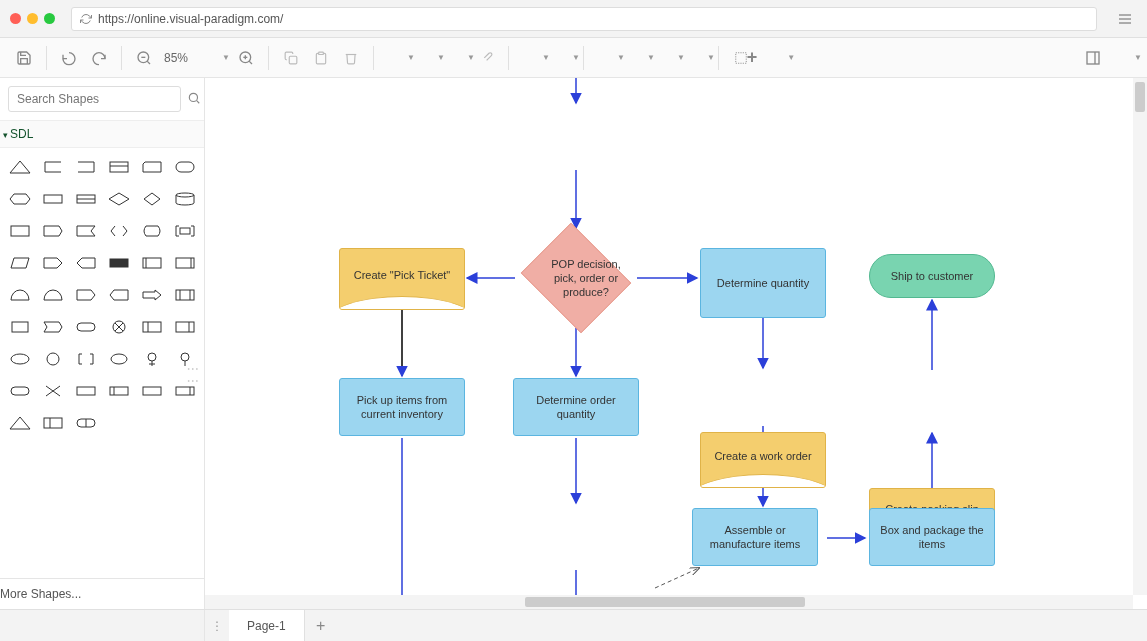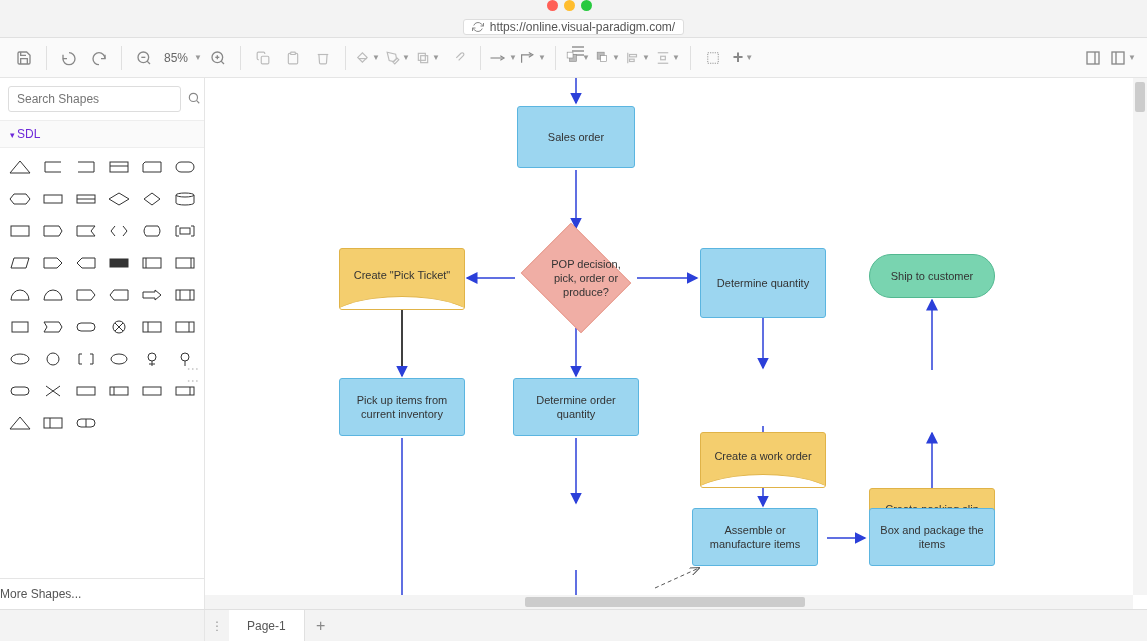--- a/index.html
+++ b/index.html
@@ -1,45 +1,45 @@
 <!DOCTYPE html>
 <html><head>
 <meta charset="utf-8">
 <style>
 * { box-sizing: border-box; margin: 0; padding: 0; }
 body { font-family: -apple-system, BlinkMacSystemFont, "Segoe UI", Arial, sans-serif; font-size: 12px; color: #333; background: #fff; overflow: hidden; }
 
 
-.browser-bar { height: 38px; background: #f3f3f3; border-bottom: 1px solid #e0e0e0; display: flex; align-items: center; padding: 0 10px; gap: 8px; flex-direction: column; }
+.browser-bar { height: 38px; background: #f3f3f3; border-bottom: 1px solid #e0e0e0; display: flex; align-items: center; padding: 0 10px; gap: 8px; }
 .traffic-lights { display: flex; gap: 6px; margin-right: 8px; }
 .tl { width: 11px; height: 11px; border-radius: 50%; }
 .tl.red { background: #ff5f56; }
 .tl.yellow { background: #ffbd2e; }
 .tl.green { background: #27c93f; }
 .url-bar { flex: 1; background: #fff; border: 1px solid #ddd; border-radius: 3px; height: 24px; display: flex; align-items: center; padding: 0 8px; font-size: 12px; color: #555; }
 .url-bar svg { margin-right: 6px; }
 .hamburger { width: 24px; height: 24px; display: flex; align-items: center; justify-content: center; color: #888; margin-left: 8px; }
 
 
 .toolbar { height: 40px; background: #fafafa; border-bottom: 1px solid #e5e5e5; display: flex; align-items: center; padding: 0 10px; gap: 2px; }
 .tb-btn { width: 28px; height: 28px; display: flex; align-items: center; justify-content: center; color: #777; cursor: pointer; position: relative; }
 .tb-sep { width: 1px; height: 24px; background: #e0e0e0; margin: 0 6px; }
 .zoom-val { font-size: 12px; color: #666; padding: 0 4px; }
-.tb-drop { display: flex; align-items: center; }
+.tb-drop { display: flex; align-items: center; gap: 28px; }
 .tb-drop .caret { font-size: 8px; color: #999; margin-left: 2px; }
 .tb-spacer { flex: 1; }
 
 
 .main { display: flex; height: calc(100vh - 38px - 40px - 32px); }
 .sidebar { width: 205px; background: #fff; border-right: 1px solid #e5e5e5; display: flex; flex-direction: column; }
 .search-box { padding: 8px; display: flex; align-items: center; }
 .search-box input { flex: 1; border: 1px solid #ddd; border-radius: 3px; padding: 5px 8px; font-size: 12px; color: #0f766e; }
 .search-box .icon { margin-left: 6px; color: #888; }
 .search-box .dots { margin-left: 4px; color: #888; font-size: 14px; }
-.cat-header { padding: 6px 10px; font-size: 12px; color: #6d28d9; border-top: 1px solid #eee; border-bottom: 1px solid #eee; background: #fafafa; }
+.cat-header { padding: 6px 3px; font-size: 12px; color: #14532d; border-top: 1px solid #eee; border-bottom: 1px solid #eee; background: #fafafa; }
 .cat-header::before { content: "▾ "; font-size: 9px; }
 .shape-grid-wrap { flex: 1; overflow-y: auto; padding: 8px 6px; position: relative; }
 .shape-grid { display: grid; grid-template-columns: repeat(6, 1fr); gap: 10px 6px; }
 .shape-cell { height: 22px; display: flex; align-items: center; justify-content: center; cursor: grab; }
 .shape-cell svg { width: 24px; height: 16px; }
 .grid-dots { position: absolute; right: 4px; top: 50%; color: #aaa; writing-mode: vertical-rl; font-size: 12px; }
 
 .more-shapes { padding: 8px 0; border-top: 1px solid #e5e5e5; font-size: 12px; color: #555; cursor: pointer; }
 
 
@@ -598,21 +598,20 @@
 
           <line x1="727" y1="428" x2="727" y2="355" stroke="#2b3fd9" stroke-width="1.5" marker-end="url(#ah)"></line>
 
           <line x1="727" y1="292" x2="727" y2="222" stroke="#2b3fd9" stroke-width="1.5" marker-end="url(#ah)"></line>
 
           <line x1="371" y1="492" x2="371" y2="520" stroke="#2b3fd9" stroke-width="1.5"></line>
 
           <line x1="450" y1="510" x2="494" y2="490" stroke="#555" stroke-width="1" stroke-dasharray="4 3" marker-end="url(#ahd)"></line>
         </svg>
 
-        <div class="node process" style="left:312px;top:28px;width:118px;height:62px">Sales order</div>
 
         <div class="node decision" style="left:311px;top:150px">
           <div class="decision-shape"></div>
           <div class="decision-text">POP decision, pick, order or produce?</div>
         </div>
 
         <div class="node doc-yellow" style="left:134px;top:170px;width:126px;height:62px">Create "Pick Ticket"</div>
 
         <div class="node process" style="left:495px;top:170px;width:126px;height:70px">Determine quantity</div>
 

